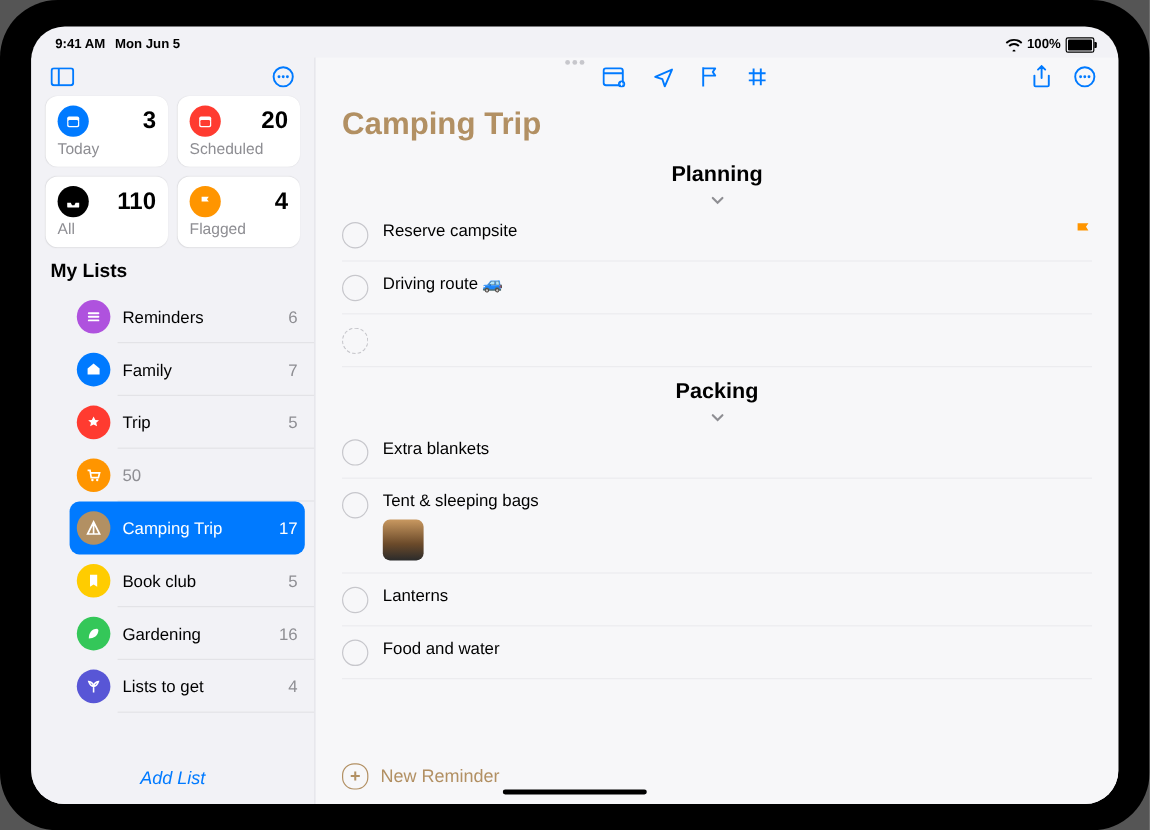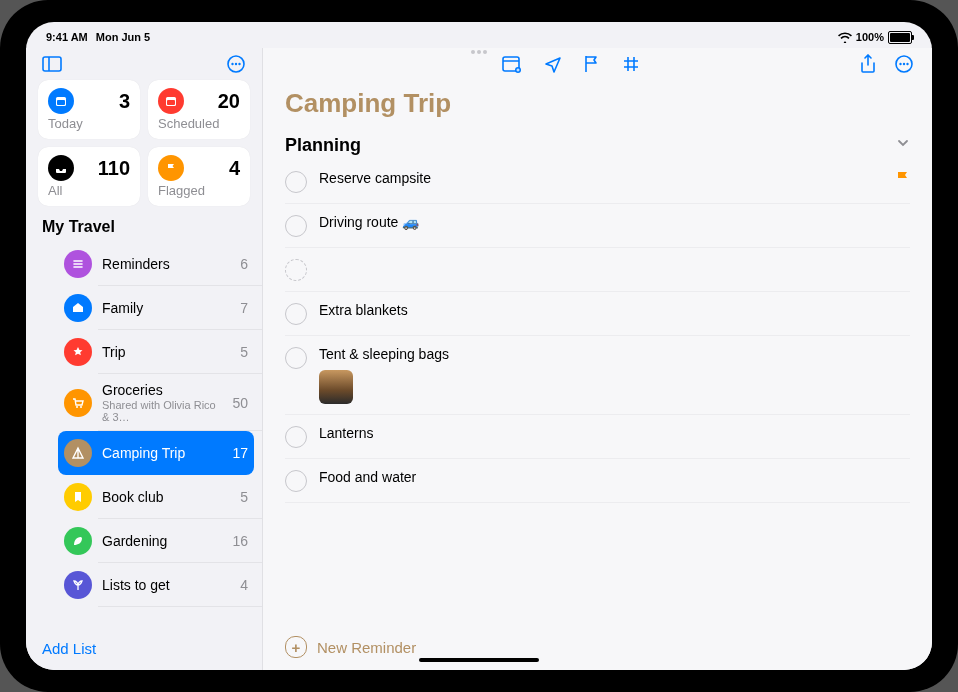--- a/index.html
+++ b/index.html
@@ -21,31 +21,31 @@
 .sectionhead{font-size:16px;font-weight:700;padding:2px 16px 6px;color:#000;}
 .lists{flex:1;overflow:auto;margin-left:24px;}
 .listrow{display:flex;align-items:center;gap:10px;padding:8px 14px;position:relative;}
 .listrow .divider{position:absolute;left:48px;right:0;bottom:0;height:1px;background:#e3e3e7;}
 .listicon{width:28px;height:28px;border-radius:14px;display:flex;align-items:center;justify-content:center;color:#fff;font-size:14px;flex-shrink:0;}
 .listname{flex:1;font-size:14px;color:#000;}
 .listsub{font-size:11px;color:#8e8e93;margin-top:1px;}
 .listcount{font-size:14px;color:#8e8e93;}
 .listrow.selected{background:#007aff;border-radius:8px;margin:0 8px;padding-left:6px;padding-right:6px;}
 .listrow.selected .listname,.listrow.selected .listcount,.listrow.selected .listsub{color:#fff;}
-.sidebar-bottom{padding:10px 16px 12px;text-align:left;}
+.sidebar-bottom{padding:10px 16px 12px;text-align:center;font-style:italic;}
 .addlist{color:#007aff;font-size:15px;}
 .main{flex:1;background:#f7f7f9;display:flex;flex-direction:column;min-width:0;}
 .maintoolbar{display:flex;justify-content:space-between;align-items:center;padding:6px 18px 0;}
 .maintoolbar .center{display:flex;gap:22px;}
 .maintoolbar .right{display:flex;gap:18px;}
 .grabber{width:40px;height:5px;display:flex;gap:2px;justify-content:center;align-self:center;position:absolute;left:50%;top:28px;transform:translateX(-50%);}
 .grabber span{width:4px;height:4px;border-radius:2px;background:#c7c7cc;}
 .title{font-size:26px;font-weight:700;color:#b29063;padding:14px 22px 6px;}
 .section{padding:0 22px;}
-.sectionrow{display:flex;align-items:center;justify-content:space-between;}
+.sectionrow{display:flex;align-items:center;justify-content:space-between;flex-direction:column;}
 .sectiontitle{font-size:18px;font-weight:700;color:#000;padding:10px 0 4px;}
 .chev{color:#8e8e93;}
 .reminders{}
 .reminder{display:flex;align-items:flex-start;gap:12px;padding:10px 0;border-bottom:1px solid #ececef;position:relative;}
 .circle{width:20px;height:20px;border:1.5px solid #c7c7cc;border-radius:11px;flex-shrink:0;margin-top:1px;}
 .circle.dashed{border-style:dashed;}
 .rbody{flex:1;display:flex;flex-direction:column;gap:4px;min-width:0;}
 .rtitle{font-size:14px;color:#000;}
 .rmeta{font-size:12px;color:#8e8e93;}
 .rmeta .tag{color:#007aff;}
@@ -149,21 +149,21 @@
                   <svg width="16" height="16" viewBox="0 0 16 16">
                     <path d="M5 3v10M5 4h6l-1.5 2L11 8H5" fill="#fff"></path>
                   </svg>
                 </span>
                 <span class="smartcount">4</span>
               </div>
               <span class="smartlabel">Flagged</span>
             </div>
           </div>
 
-        <div class="sectionhead">My Travel</div>
+        <div class="sectionhead">My Lists</div>
         <div class="lists" id="lists">
             <div class="listrow">
               <span class="listicon" style="background:#af52de">
                 <svg width="16" height="16" viewBox="0 0 16 16">
                   <path d="M4 5h8M4 8h8M4 11h8" stroke="#fff" stroke-width="1.6" stroke-linecap="round"></path>
                 </svg>
               </span>
               <div style="flex:1;min-width:0">
                 <div class="listname">Reminders</div>
               </div>
@@ -195,24 +195,20 @@
               <div class="divider"></div>
             </div>
             <div class="listrow">
               <span class="listicon" style="background:#ff9500">
                 <svg width="16" height="16" viewBox="0 0 16 16">
                   <path d="M3 4h2l1 6h6l1-4H6" fill="none" stroke="#fff" stroke-width="1.4"></path>
                   <circle cx="7" cy="12" r="1" fill="#fff"></circle>
                   <circle cx="11" cy="12" r="1" fill="#fff"></circle>
                 </svg>
               </span>
-              <div style="flex:1;min-width:0">
-                <div class="listname">Groceries</div>
-                <div class="listsub">Shared with Olivia Rico &amp; 3…</div>
-              </div>
               <span class="listcount">50</span>
               <div class="divider"></div>
             </div>
             <div class="listrow selected">
               <span class="listicon" style="background:#b29063">
                 <svg width="16" height="16" viewBox="0 0 16 16">
                   <path d="M8 3l5 10H3zM8 3v10" fill="none" stroke="#fff" stroke-width="1.4"></path>
                 </svg>
               </span>
               <div style="flex:1;min-width:0">
@@ -340,20 +336,28 @@
                 </div>
                 <div class="reminder">
                   <span class="circle dashed"></span>
                   <div class="rbody">
                     <div class="rtitle"></div>
                   </div>
                 </div>
               </div>
             </div>
             <div class="section">
+              <div class="sectionrow">
+                <div class="sectiontitle">Packing</div>
+                <span class="chev">
+                  <svg width="14" height="14" viewBox="0 0 14 14">
+                    <path d="M3 5l4 4 4-4" fill="none" stroke="#8e8e93" stroke-width="1.8" stroke-linecap="round"></path>
+                  </svg>
+                </span>
+              </div>
               <div class="reminders">
                 <div class="reminder">
                   <span class="circle"></span>
                   <div class="rbody">
                     <div class="rtitle">Extra blankets</div>
                   </div>
                 </div>
                 <div class="reminder">
                   <span class="circle"></span>
                   <div class="rbody">

